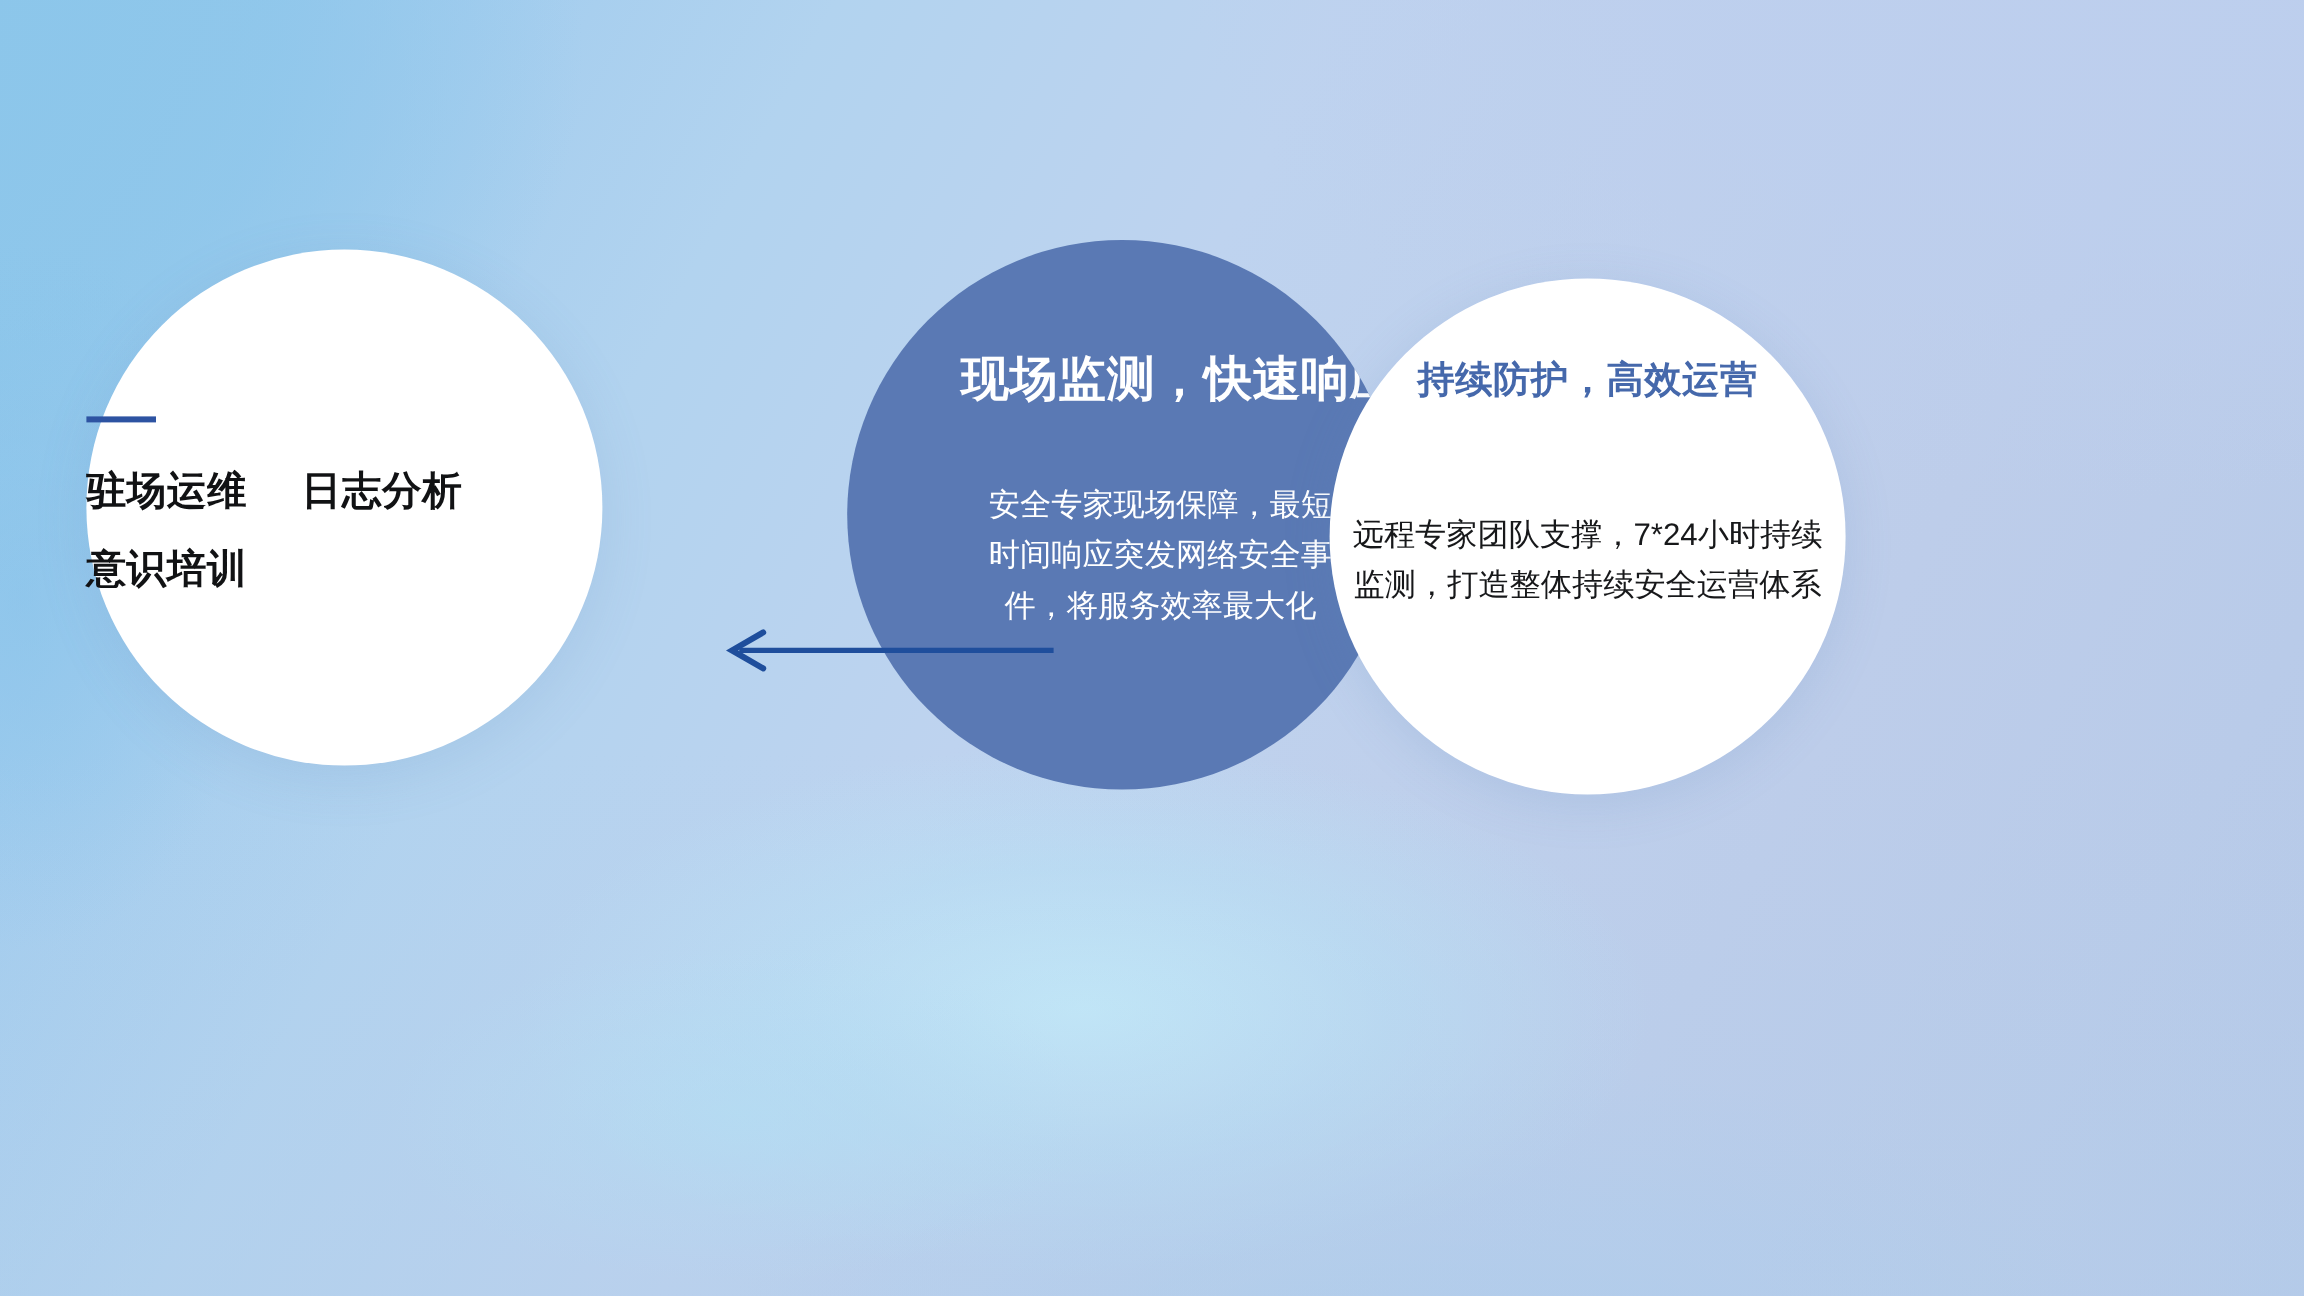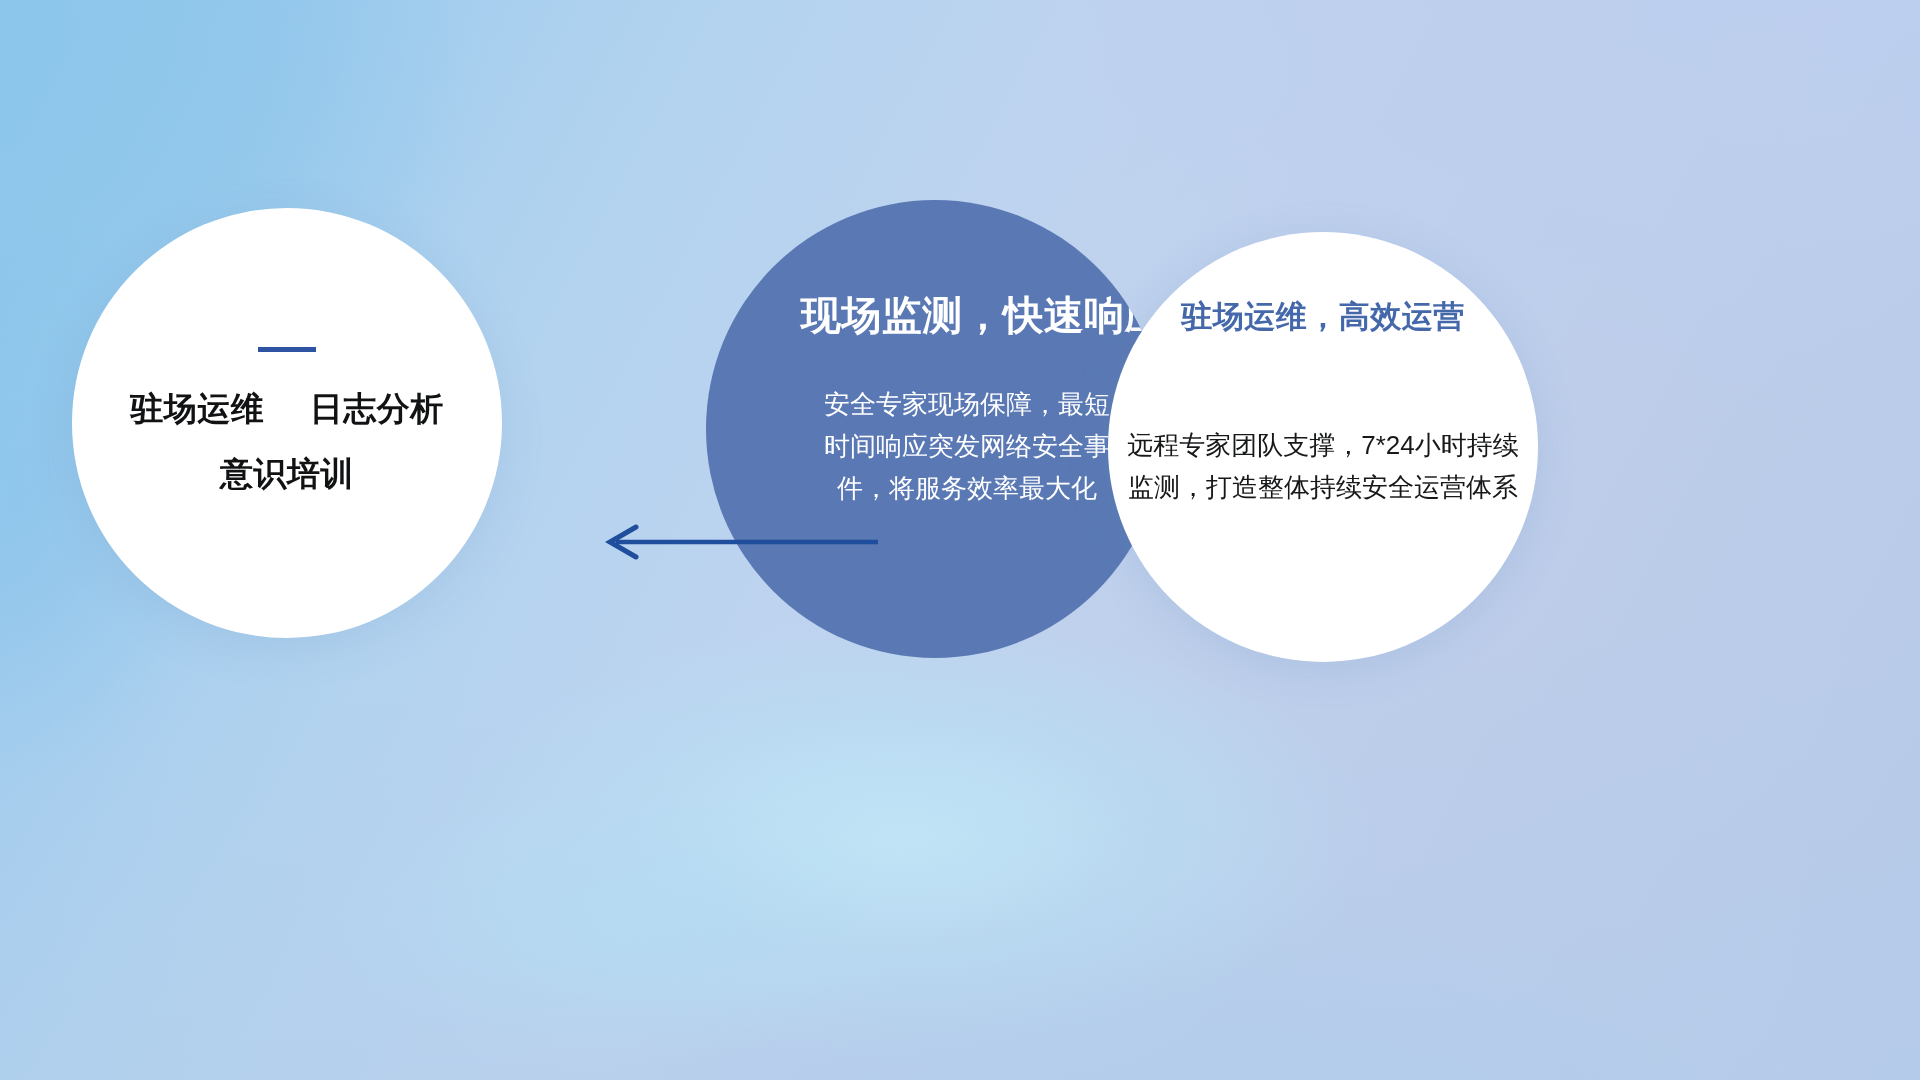--- a/index.html
+++ b/index.html
@@ -83,21 +83,21 @@
     left:1108px; top:232px;
     width:430px; height:430px;
   }
 
   
   #left-content {
     position:absolute;
     left:72px; top:208px;
     width:430px; height:430px;
     display:flex; flex-direction:column;
-    align-items:center; justify-content:center;
+    align-items:flex-start; justify-content:center;
     padding-top:6px;
   }
   #left-rule {
     width:58px; height:5px;
     background:#2d53a2;
     margin-bottom:40px;
   }
   .left-line {
     color:#111214;
     font-size:33px;
@@ -127,21 +127,21 @@
   }
   #center-heading {
     color:#ffffff;
     font-size:40px;
     font-weight:bold;
     white-space:nowrap;
     letter-spacing:0.5px;
     transform:translateX(48px);
   }
   #center-body {
-    margin-top:40px;
+    margin-top:56px;
     color:#ffffff;
     font-size:26px;
     line-height:1.62;
     text-align:center;
     width:300px;
     transform:translateX(32px);
   }
 
   
   #right-content {
@@ -196,21 +196,21 @@
   <div id="center-content">
     <div id="center-inner">
       <div id="center-heading">现场监测，快速响应</div>
       <div id="center-body">安全专家现场保障，最短时间响应突发网络安全事件，将服务效率最大化</div>
     </div>
   </div>
 
   <div class="circle" id="circle-right"></div>
 
   <div id="right-content">
-    <div id="right-heading">驻场运维，高效运营</div>
+    <div id="right-heading">持续防护，高效运营</div>
     <div id="right-body">远程专家团队支撑，7*24小时持续监测，打造整体持续安全运营体系</div>
   </div>
 
   <div id="left-content">
     <div id="left-rule"></div>
 
     <div class="left-line">
       <span>驻场运维</span>
       <span class="gap"></span>
       <span>日志分析</span>

